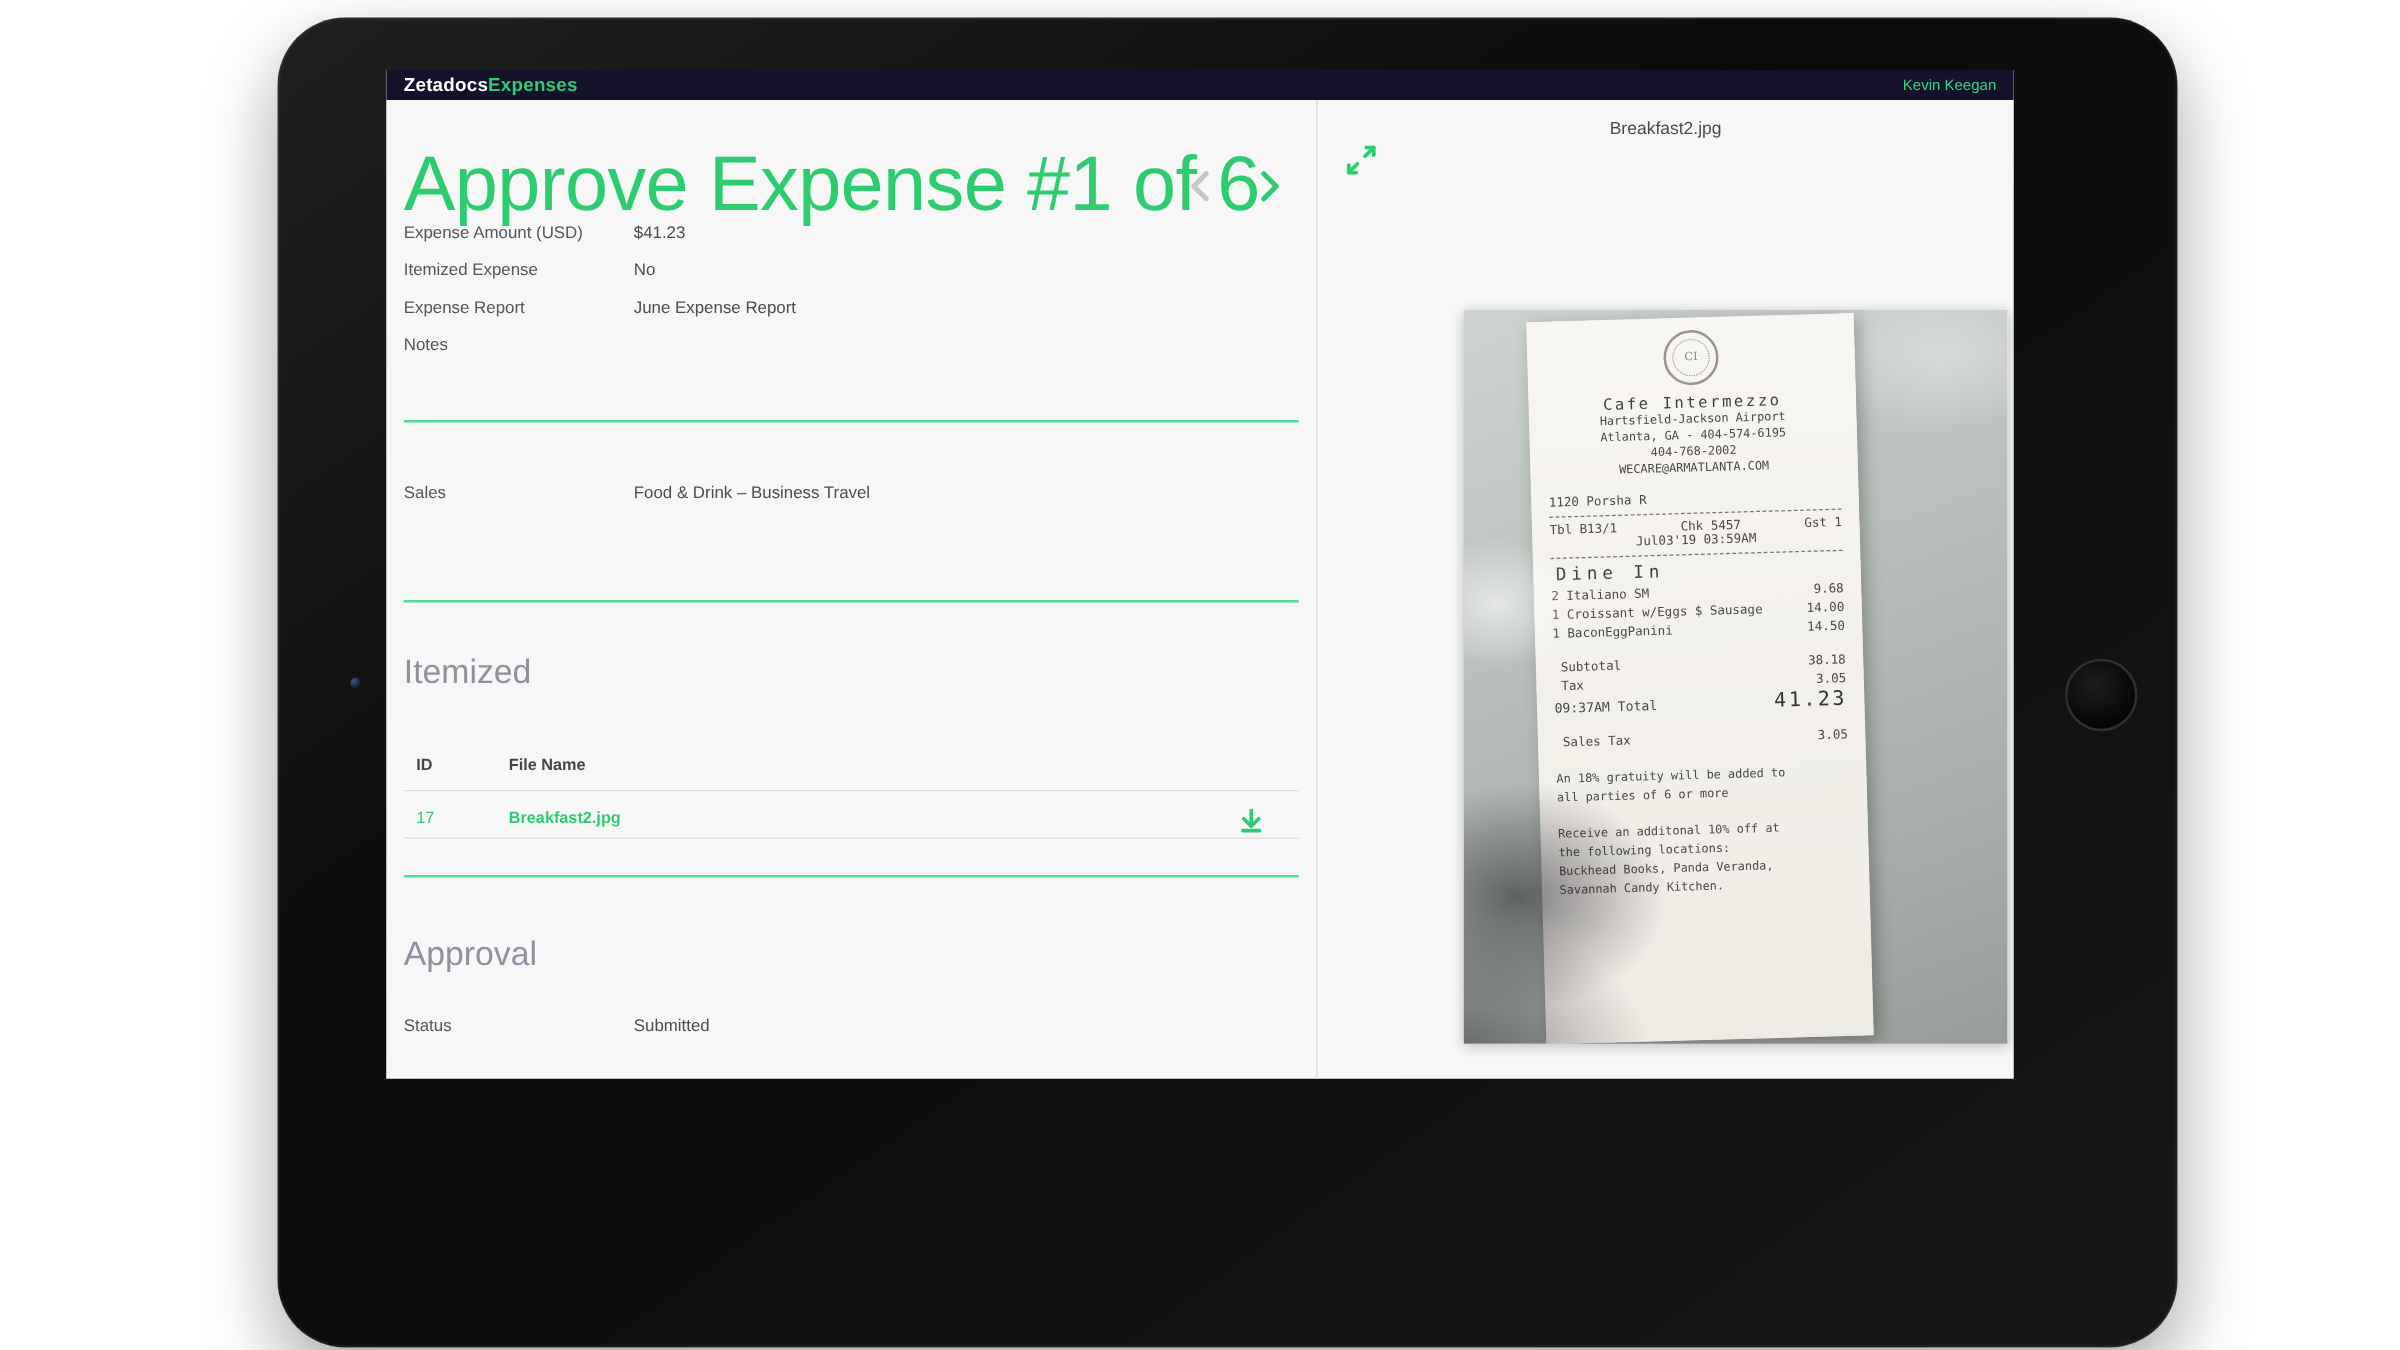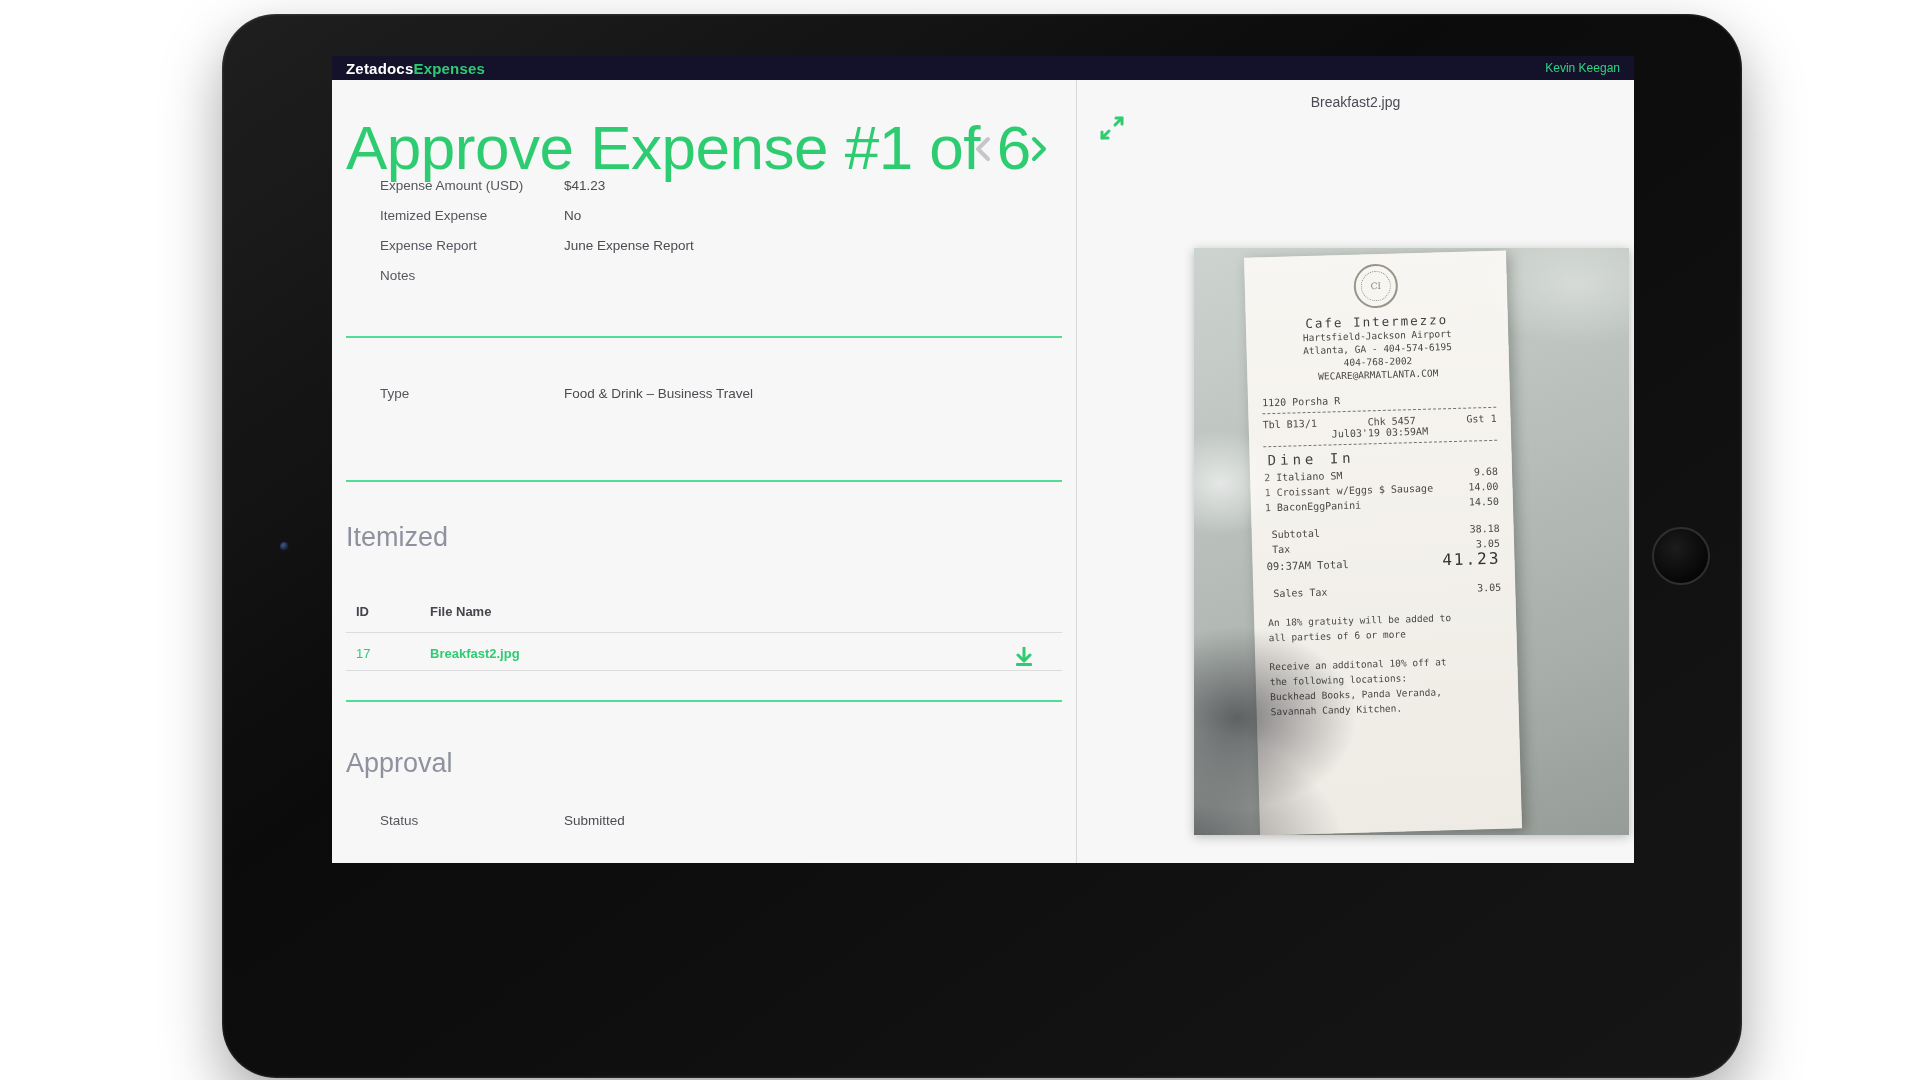--- a/index.html
+++ b/index.html
@@ -17,21 +17,21 @@
     background:radial-gradient(circle at 35% 35%, #3e5a8c, #10131f 70%);
   }
   .home-button {
     position:absolute; right:32px; top:513px; width:58px; height:58px; border-radius:50%;
     background:radial-gradient(circle at 40% 35%, #1c1c1c, #050505 75%);
     border:2px solid #2f2f2f;
   }
 
   
   .screen {
-    position:absolute; left:332px; top:56px; width:1302px; height:807px;
+    position:absolute; left:309px; top:56px; width:1302px; height:807px;
     background:#f7f7f7; overflow:hidden;
   }
 
   
   .topbar {
     position:absolute; left:0; top:0; width:100%; height:24px; background:#14122b;
     display:flex; align-items:center; justify-content:space-between; padding:0 14px;
   }
   .brand { font-size:15px; font-weight:bold; color:#ffffff; letter-spacing:.2px; }
   .brand .brand-green { color:#2ecc71; }
@@ -40,21 +40,21 @@
   .v-divider { position:absolute; left:744px; top:24px; height:905px; width:1px; background:#d8d8d8; }
 
   
   .left-panel { position:absolute; left:0; top:24px; width:744px; height:905px; }
   .page-title { position:absolute; left:14px; top:32px; font-size:62px; color:#2ecc71; font-weight:500; letter-spacing:-.5px; }
   .nav-btn { position:absolute; top:52px; width:34px; height:34px; display:flex; align-items:center; justify-content:center; cursor:pointer; background:none; border:none; }
   .nav-prev { left:634px; }
   .nav-next { left:690px; }
 
   .field-row { position:absolute; left:14px; width:716px; display:flex; font-size:13.5px; }
-  .field-label { width:184px; color:#55555d;margin-left:34px; }
+  .field-label { width:184px; color:#55555d; }
   .field-value { color:#4b4b52; }
 
   .hr-green { position:absolute; left:14px; width:716px; height:2px; background:#4fdd9a; }
   .hr-gray  { position:absolute; left:14px; width:716px; height:1px; background:#dcdcdc; }
 
   .section-heading { position:absolute; left:14px; font-size:27px; color:#8f929e; font-weight:400; }
 
   .th { position:absolute; font-size:13px; font-weight:700; color:#45454d; }
   .cell-green { position:absolute; font-size:13px; color:#2ecc71; }
   .file-link { font-weight:700; cursor:pointer; }
@@ -173,21 +173,21 @@
       <span class="field-value"></span>
     </div>
     <div class="field-row" style="top:158px">
       <span class="field-label">Expense Report</span>
       <span class="field-value">June Expense Report</span>
     </div>
 
     <div class="hr-green" style="top:256px"></div>
 
     <div class="field-row" style="top:306px">
-      <span class="field-label">Type</span>
+      <span class="field-label">Sales</span>
       <span class="field-value">Food &amp; Drink – Business Travel</span>
     </div>
 
     <div class="hr-green" style="top:400px"></div>
 
     <h2 class="section-heading" style="top:442px">Itemized</h2>
 
     <span class="th" style="left:24px; top:524px">ID</span>
     <span class="th" style="left:98px; top:524px">File Name</span>
     <div class="hr-gray" style="top:552px"></div>

